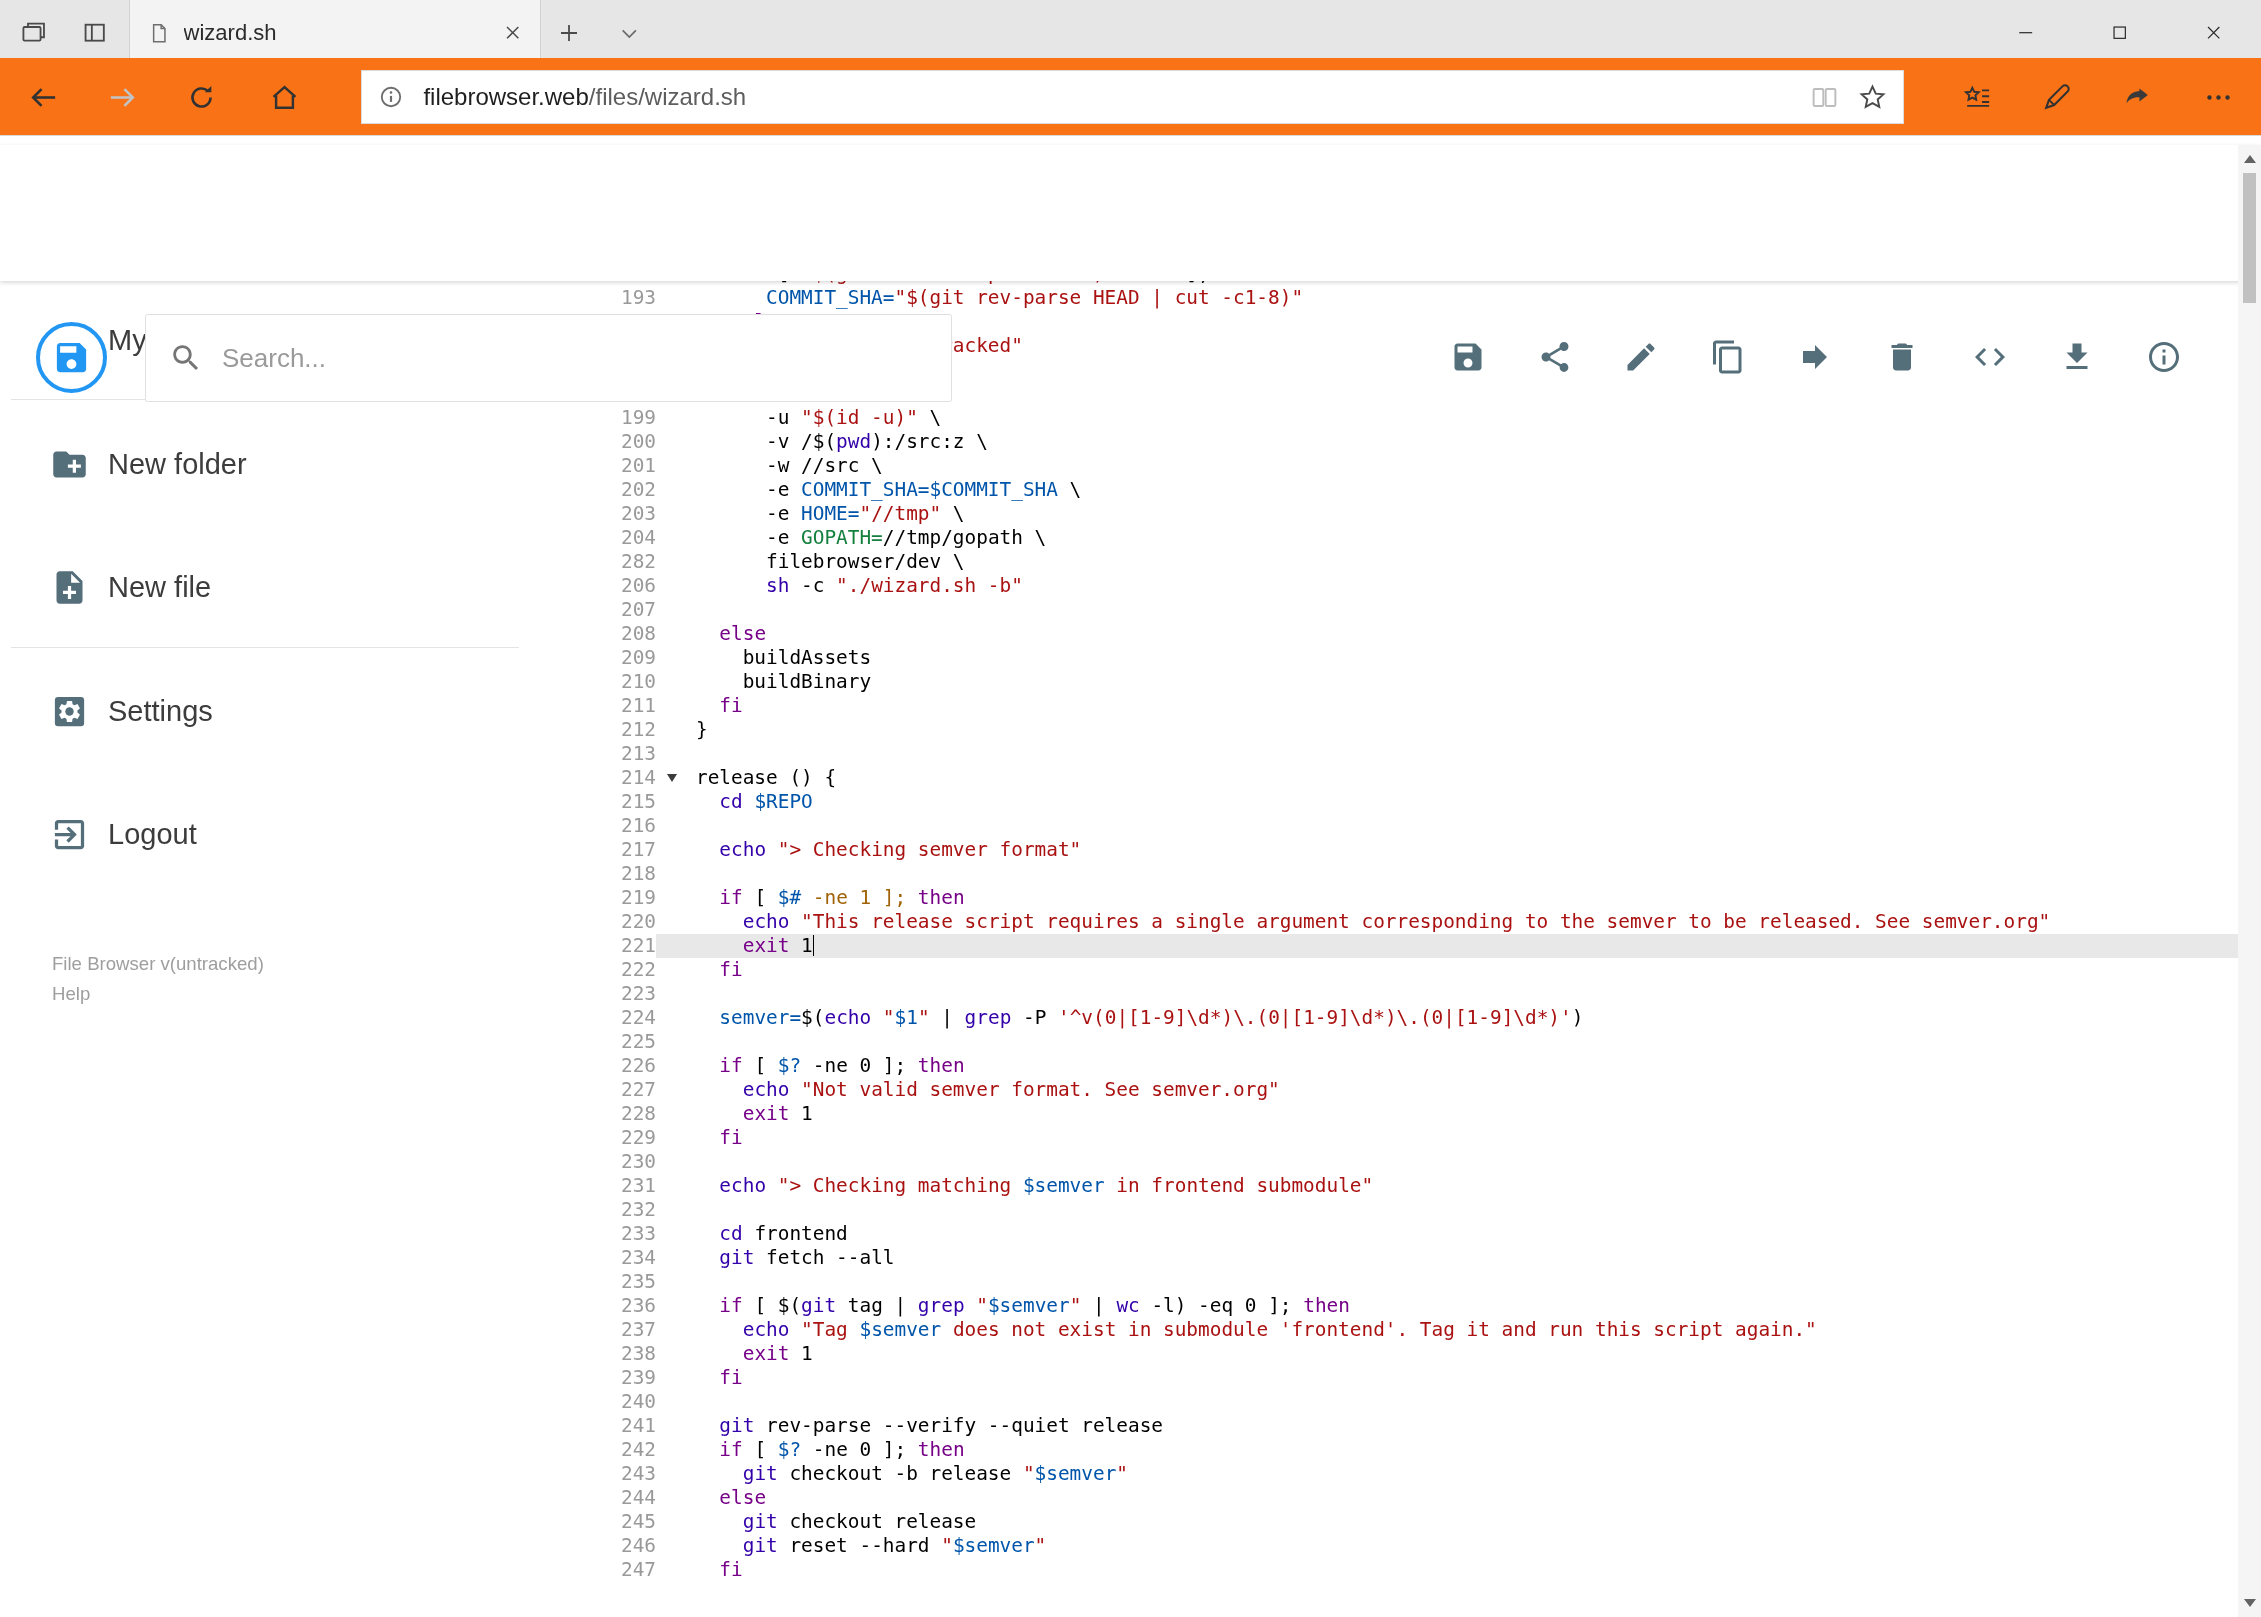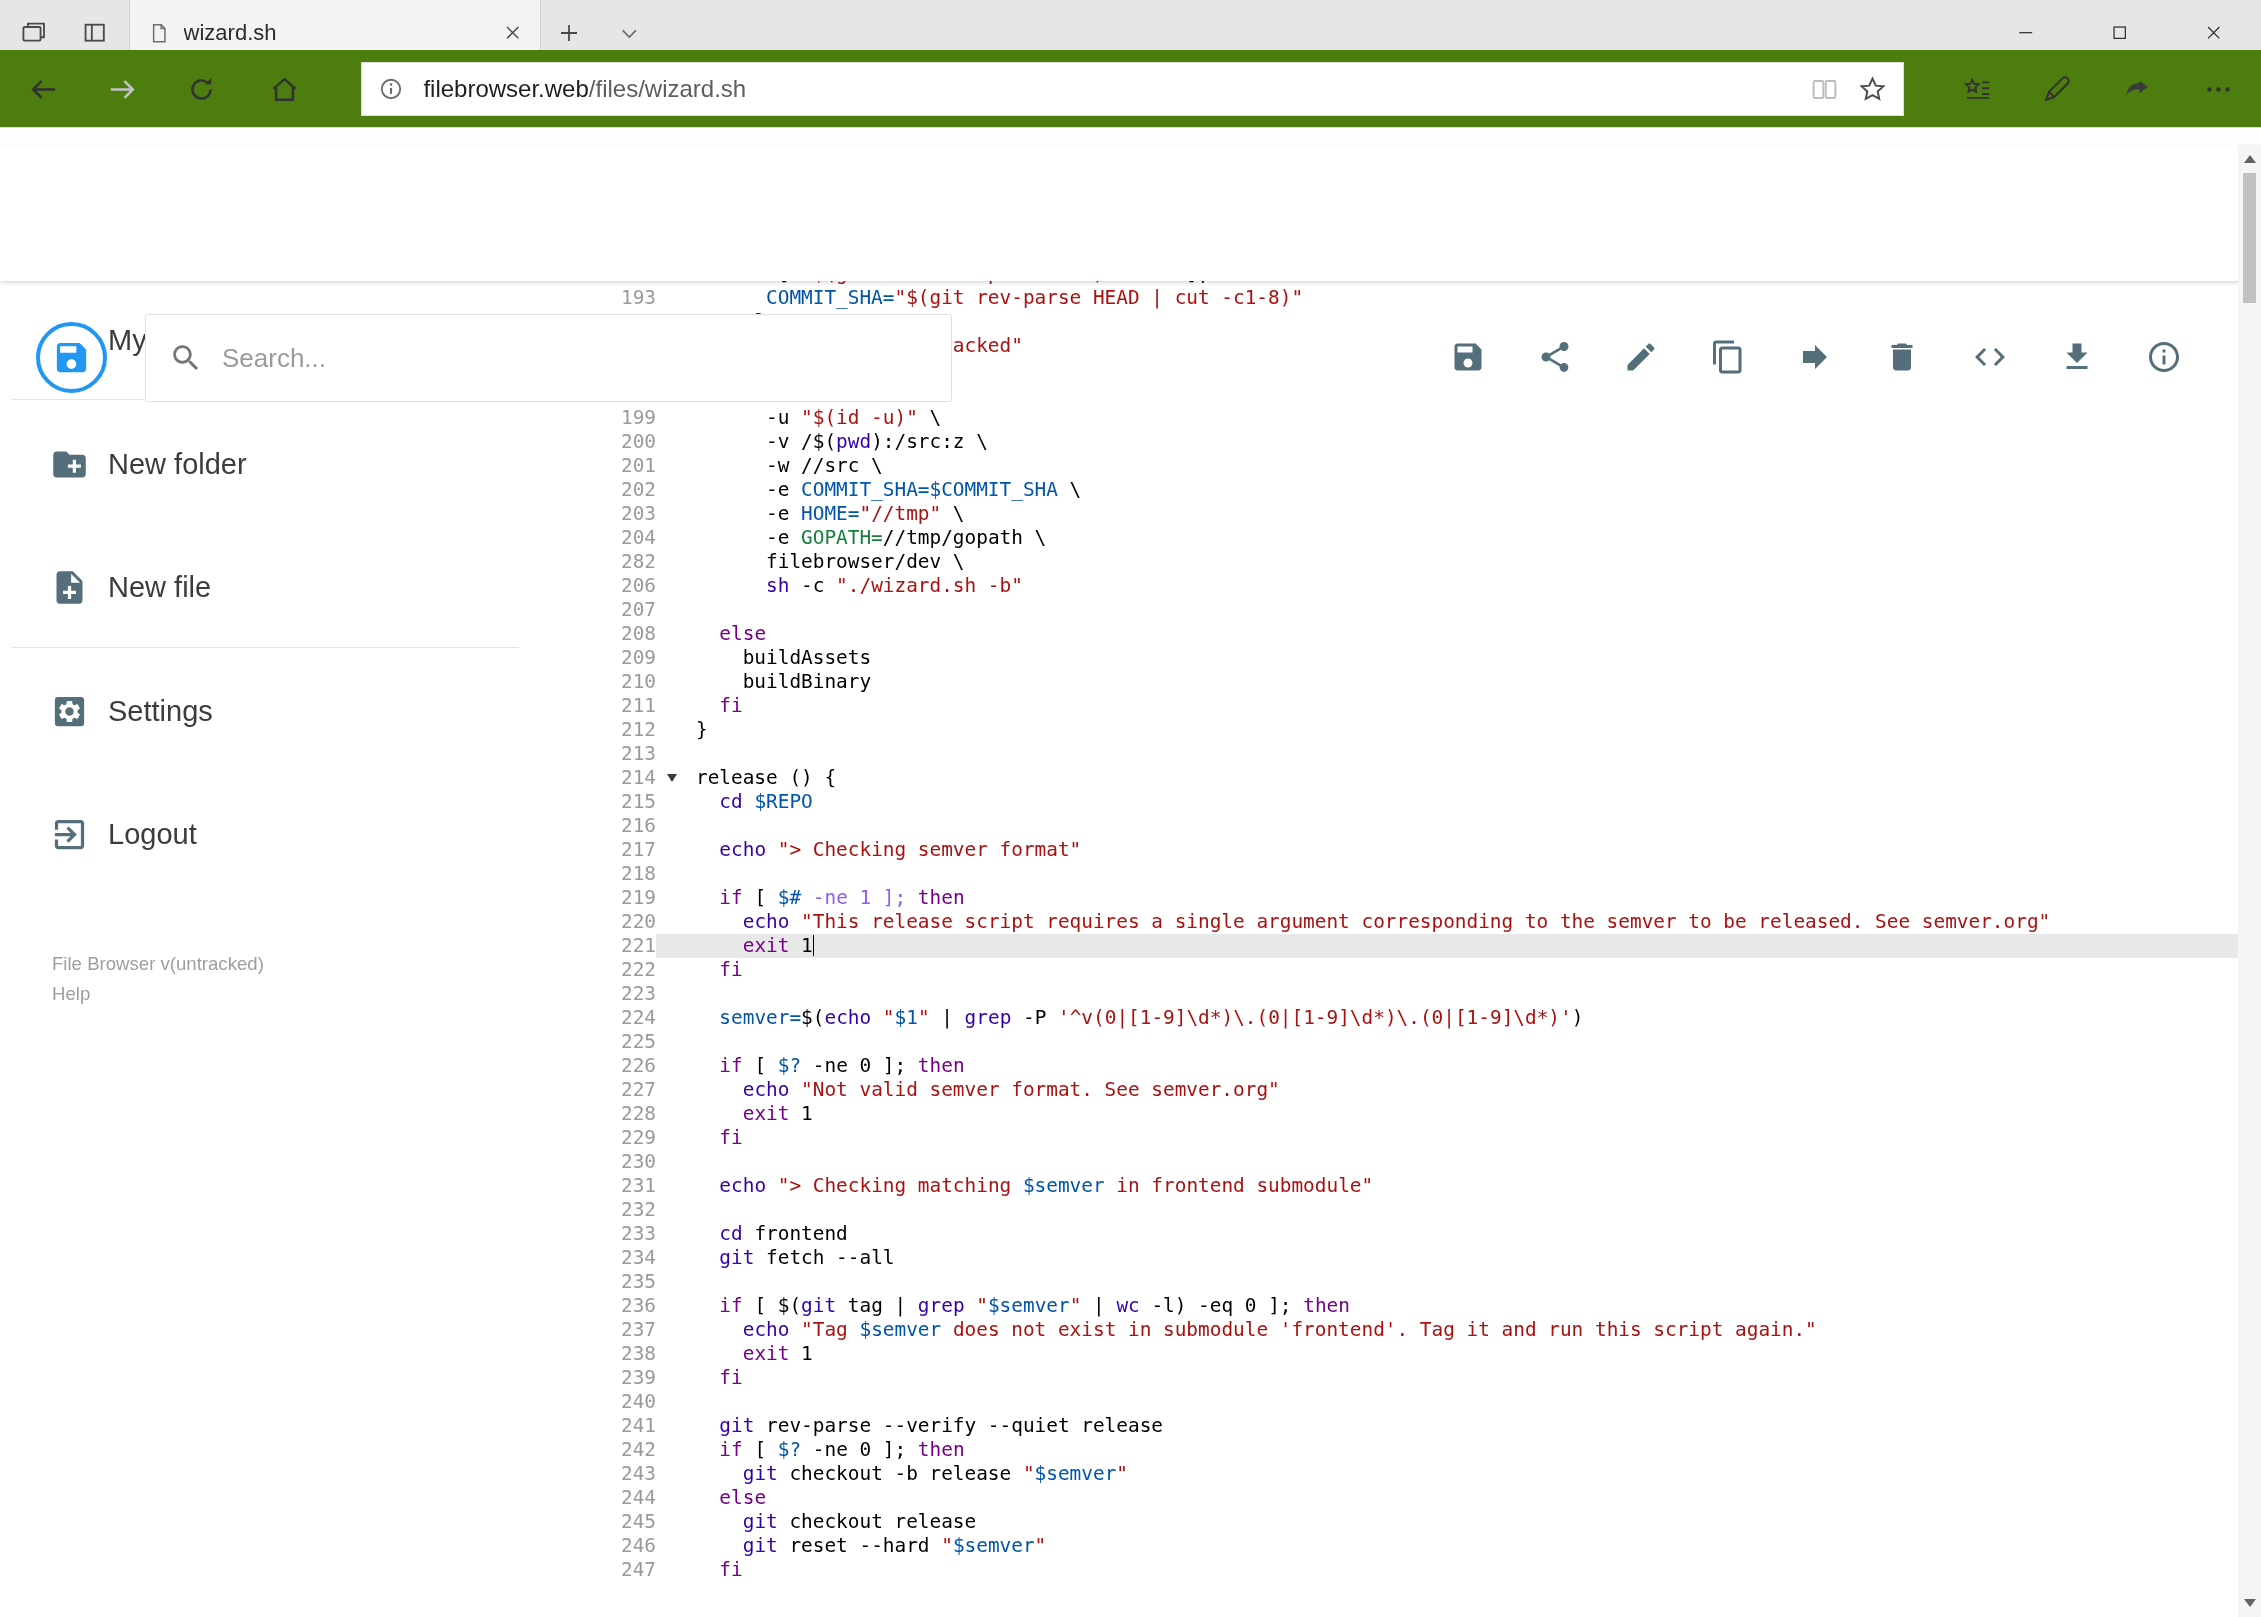--- a/index.html
+++ b/index.html
@@ -13,21 +13,21 @@
   .tab-side-icons { width:129px; display:flex; align-items:center; justify-content:center; gap:24px; }
   .chrome-ic { width:37px; height:37px; display:flex; align-items:center; justify-content:center; }
   .tab { width:412px; background:#f3f3f3; border-left:0.8px solid #d2d2d2; border-right:0.8px solid #d2d2d2;
          display:flex; align-items:center; padding:0 18px; gap:13px; }
   .tab-title { font-size:22px; color:#2b2b2b; flex:1; white-space:nowrap; overflow:hidden; }
   .tab-btn { width:55px; display:flex; align-items:center; justify-content:center; }
   .win-controls { margin-left:auto; display:flex; }
   .win-btn { width:94px; display:flex; align-items:center; justify-content:center; }
 
   
-  .navbar { position:absolute; left:0; top:50px; right:0; height:78px; background:#4d7c0f;
+  .navbar { position:absolute; left:0; top:58px; right:0; height:78px; background:#f97316;
             border-bottom:0.8px solid #d8d8d8; }
   .nav-icon { position:absolute; top:0; width:55px; height:78px; display:flex; align-items:center; justify-content:center; }
   .addressbar { position:absolute; left:361px; top:12px; width:1543px; height:54px; background:#fff;
                 border:0.8px solid #dcdcdc; display:flex; align-items:center; padding:0 16px; gap:19.4px; }
   .url { font-size:24px; white-space:nowrap; }
   .url .dom { color:#1f1f1f; }
   .url .pth { color:#5d5d5d; }
   .ab-spacer { flex:1; }
 
   
@@ -347,21 +347,21 @@
         <div class="row"><span class="ln">209</span><span class="lc"><span style="color: rgb(0, 0, 0);">    buildAssets</span></span></div>
         <div class="row"><span class="ln">210</span><span class="lc"><span style="color: rgb(0, 0, 0);">    buildBinary</span></span></div>
         <div class="row"><span class="ln">211</span><span class="lc"><span style="color: rgb(0, 0, 0);">  </span><span style="color: rgb(119, 0, 136);">fi</span></span></div>
         <div class="row"><span class="ln">212</span><span class="lc"><span style="color: rgb(0, 0, 0);">}</span></span></div>
         <div class="row"><span class="ln">213</span><span class="lc"><span style="color: rgb(0, 0, 0);"></span></span></div>
         <div class="row"><span class="ln">214<span class="fold"></span></span><span class="lc"><span style="color: rgb(0, 0, 0);">release () {</span></span></div>
         <div class="row"><span class="ln">215</span><span class="lc"><span style="color: rgb(0, 0, 0);">  </span><span style="color: rgb(51, 0, 170);">cd</span><span style="color: rgb(0, 0, 0);"> </span><span style="color: rgb(0, 85, 170);">$REPO</span></span></div>
         <div class="row"><span class="ln">216</span><span class="lc"><span style="color: rgb(0, 0, 0);"></span></span></div>
         <div class="row"><span class="ln">217</span><span class="lc"><span style="color: rgb(0, 0, 0);">  </span><span style="color: rgb(51, 0, 170);">echo</span><span style="color: rgb(0, 0, 0);"> </span><span style="color: rgb(170, 17, 17);">"&gt; Checking semver format"</span></span></div>
         <div class="row"><span class="ln">218</span><span class="lc"><span style="color: rgb(0, 0, 0);"></span></span></div>
-        <div class="row"><span class="ln">219</span><span class="lc"><span style="color: rgb(0, 0, 0);">  </span><span style="color: rgb(119, 0, 136);">if</span><span style="color: rgb(0, 0, 0);"> [ </span><span style="color: rgb(0, 85, 170);">$#</span><span style="color: #8b5cf6;"> -ne 1 ]; </span><span style="color: rgb(119, 0, 136);">then</span></span></div>
+        <div class="row"><span class="ln">219</span><span class="lc"><span style="color: rgb(0, 0, 0);">  </span><span style="color: rgb(119, 0, 136);">if</span><span style="color: rgb(0, 0, 0);"> [ </span><span style="color: rgb(0, 85, 170);">$#</span><span style="color: #a16207;"> -ne 1 ]; </span><span style="color: rgb(119, 0, 136);">then</span></span></div>
         <div class="row"><span class="ln">220</span><span class="lc"><span style="color: rgb(0, 0, 0);">    </span><span style="color: rgb(51, 0, 170);">echo</span><span style="color: rgb(0, 0, 0);"> </span><span style="color: rgb(170, 17, 17);">"This release script requires a single argument corresponding to the semver to be released. See semver.org"</span></span></div>
         <div class="row active"><span class="ln">221</span><span class="lc"><span style="color: rgb(0, 0, 0);">    </span><span style="color: rgb(119, 0, 136);">exit</span><span style="color: rgb(0, 0, 0);"> 1</span><span class="cursor"></span></span></div>
         <div class="row"><span class="ln">222</span><span class="lc"><span style="color: rgb(0, 0, 0);">  </span><span style="color: rgb(119, 0, 136);">fi</span></span></div>
         <div class="row"><span class="ln">223</span><span class="lc"><span style="color: rgb(0, 0, 0);"></span></span></div>
         <div class="row"><span class="ln">224</span><span class="lc"><span style="color: rgb(0, 0, 0);">  </span><span style="color: rgb(0, 85, 170);">semver=</span><span style="color: rgb(0, 0, 0);">$(</span><span style="color: rgb(51, 0, 170);">echo</span><span style="color: rgb(0, 0, 0);"> </span><span style="color: rgb(170, 17, 17);">"</span><span style="color: rgb(0, 85, 170);">$1</span><span style="color: rgb(170, 17, 17);">"</span><span style="color: rgb(0, 0, 0);"> | </span><span style="color: rgb(51, 0, 170);">grep</span><span style="color: rgb(0, 0, 0);"> -P </span><span style="color: rgb(170, 17, 17);">'^v(0|[1-9]\d*)\.(0|[1-9]\d*)\.(0|[1-9]\d*)'</span><span style="color: rgb(0, 0, 0);">)</span></span></div>
         <div class="row"><span class="ln">225</span><span class="lc"><span style="color: rgb(0, 0, 0);"></span></span></div>
         <div class="row"><span class="ln">226</span><span class="lc"><span style="color: rgb(0, 0, 0);">  </span><span style="color: rgb(119, 0, 136);">if</span><span style="color: rgb(0, 0, 0);"> [ </span><span style="color: rgb(0, 85, 170);">$?</span><span style="color: rgb(0, 0, 0);"> -ne 0 ]; </span><span style="color: rgb(119, 0, 136);">then</span></span></div>
         <div class="row"><span class="ln">227</span><span class="lc"><span style="color: rgb(0, 0, 0);">    </span><span style="color: rgb(51, 0, 170);">echo</span><span style="color: rgb(0, 0, 0);"> </span><span style="color: rgb(170, 17, 17);">"Not valid semver format. See semver.org"</span></span></div>
         <div class="row"><span class="ln">228</span><span class="lc"><span style="color: rgb(0, 0, 0);">    </span><span style="color: rgb(119, 0, 136);">exit</span><span style="color: rgb(0, 0, 0);"> 1</span></span></div>
         <div class="row"><span class="ln">229</span><span class="lc"><span style="color: rgb(0, 0, 0);">  </span><span style="color: rgb(119, 0, 136);">fi</span></span></div>

